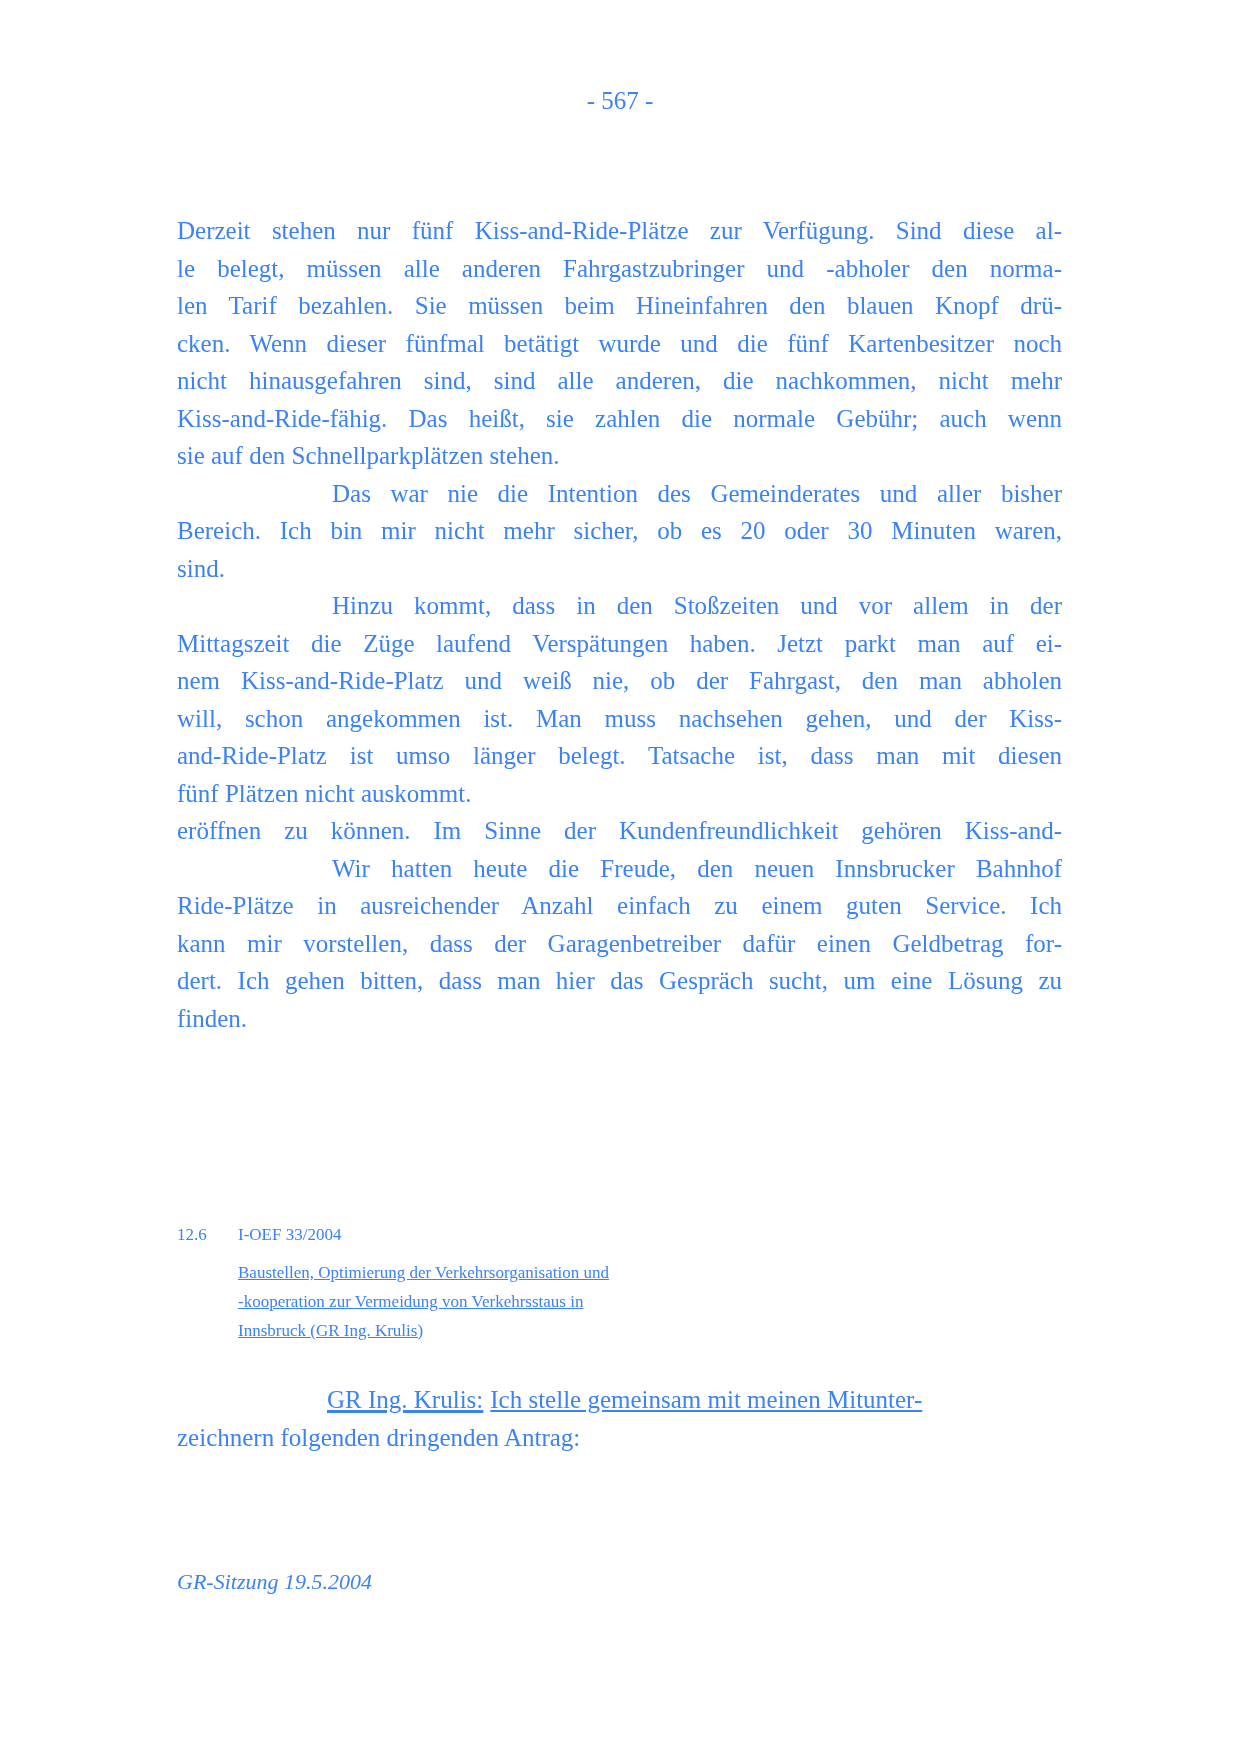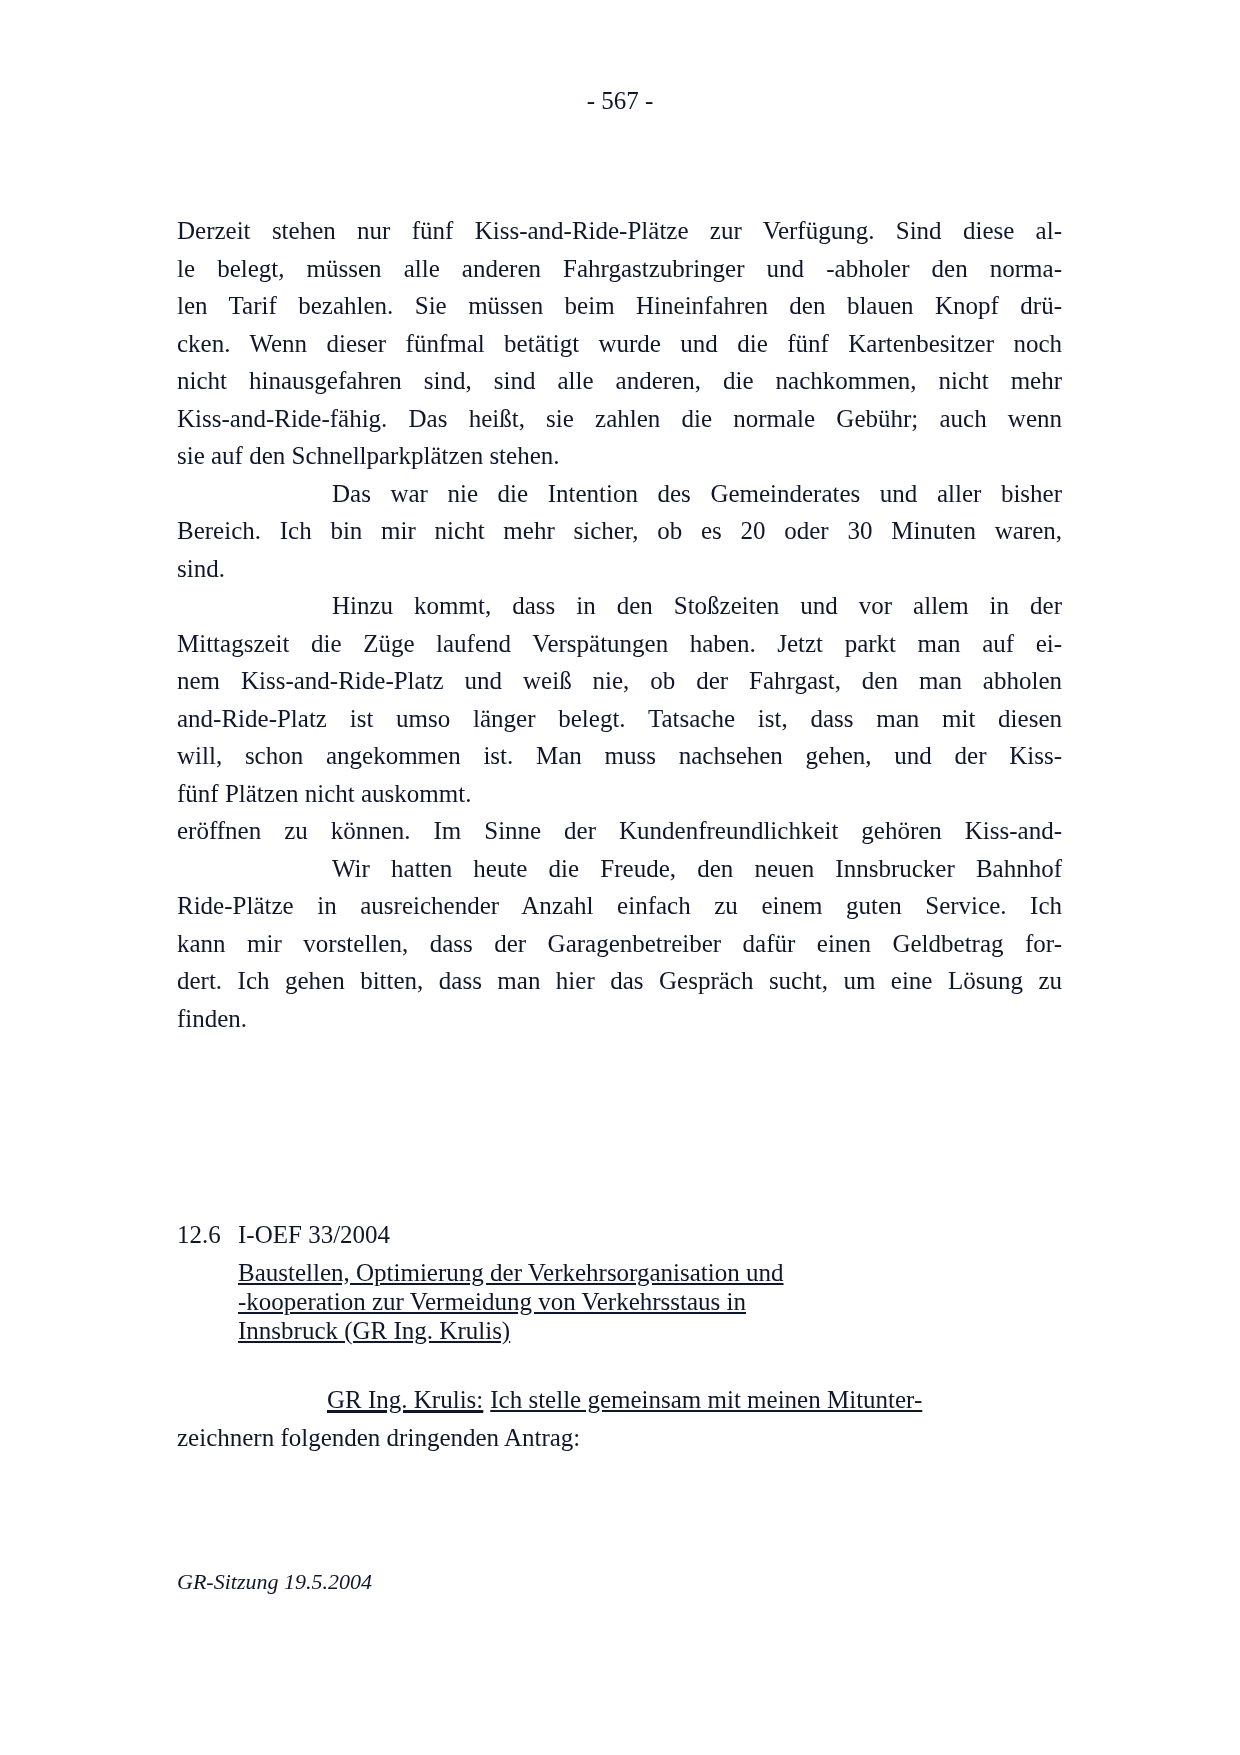--- a/index.html
+++ b/index.html
@@ -6,21 +6,21 @@
     margin: 0;
     padding: 0;
     background: #e8e8e8;
   }
   .page {
     position: relative;
     width: 1240px;
     height: 1755px;
     margin: 0 auto;
     background: #ffffff;
-    color: #0f172a;
+    color: #3b82f6;
     font-family: "Liberation Serif", "DejaVu Serif", serif;
     overflow: hidden;
   }
   .page-number {
     position: absolute;
     top: 86px;
     left: 0;
     right: 0;
     text-align: center;
     font-size: 25px;
@@ -39,21 +39,21 @@
     white-space: normal;
     text-align: justify;
     text-align-last: justify;
   }
   .ln.ind { padding-left: 155px; }
   .section-heading {
     position: absolute;
     top: 1216px;
     left: 177px;
     width: 885px;
-    font-size: 25px;
+    font-size: 17px;
     line-height: 37.5px;
   }
   .section-row { display: flex; }
   .section-number { width: 61px; flex: 0 0 61px; }
   .section-title {
     margin-left: 61px;
     margin-top: 4px;
     line-height: 29px;
     text-decoration: underline;
   }
@@ -102,22 +102,22 @@
     <div>
       <div class="ln j ind">Das war nie die Intention des Gemeinderates und aller bisher</div>
       <div class="ln j">Bereich. Ich bin mir nicht mehr sicher, ob es 20 oder 30 Minuten waren,</div>
       <div class="ln">sind.</div>
     </div>
 
     <div>
       <div class="ln j ind">Hinzu kommt, dass in den Stoßzeiten und vor allem in der</div>
       <div class="ln j">Mittagszeit die Züge laufend Verspätungen haben. Jetzt parkt man auf ei-</div>
       <div class="ln j">nem Kiss-and-Ride-Platz und weiß nie, ob der Fahrgast, den man abholen</div>
+      <div class="ln j">will, schon angekommen ist. Man muss nachsehen gehen, und der Kiss-</div>
       <div class="ln j">and-Ride-Platz ist umso länger belegt. Tatsache ist, dass man mit diesen</div>
-      <div class="ln j">will, schon angekommen ist. Man muss nachsehen gehen, und der Kiss-</div>
       <div class="ln">fünf Plätzen nicht auskommt.</div>
     </div>
 
     <div>
       <div class="ln j">eröffnen zu können. Im Sinne der Kundenfreundlichkeit gehören Kiss-and-</div>
       <div class="ln j ind">Wir hatten heute die Freude, den neuen Innsbrucker Bahnhof</div>
       <div class="ln j">Ride-Plätze in ausreichender Anzahl einfach zu einem guten Service. Ich</div>
       <div class="ln j">kann mir vorstellen, dass der Garagenbetreiber dafür einen Geldbetrag for-</div>
       <div class="ln j">dert. Ich gehen bitten, dass man hier das Gespräch sucht, um eine Lösung zu</div>
       <div class="ln">finden.</div>

